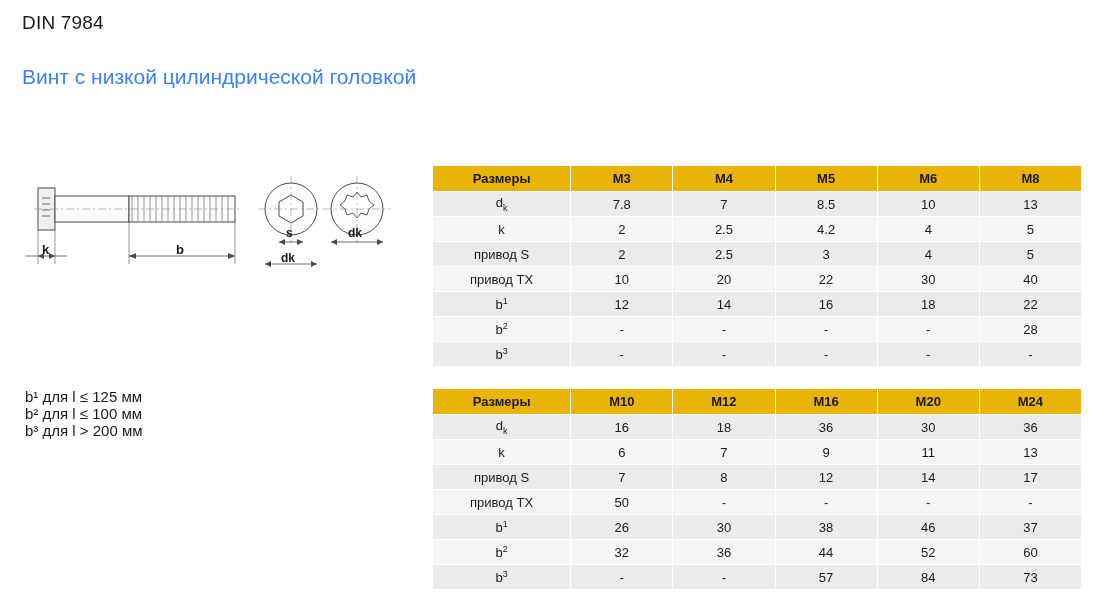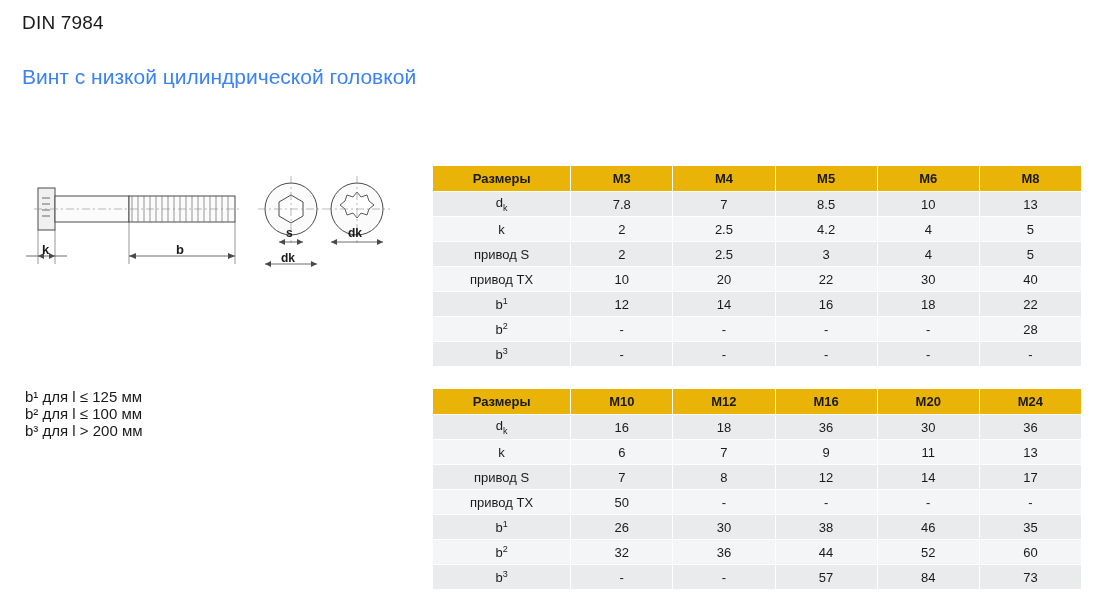--- a/index.html
+++ b/index.html
@@ -334,21 +334,21 @@
         <td>-</td>
         <td>-</td>
         <td>-</td>
       </tr>
       <tr class="odd">
         <td class="rowlabel">b<span class="sup">1</span></td>
         <td>26</td>
         <td>30</td>
         <td>38</td>
         <td>46</td>
-        <td>35</td>
+        <td>37</td>
       </tr>
       <tr class="even">
         <td class="rowlabel">b<span class="sup">2</span></td>
         <td>32</td>
         <td>36</td>
         <td>44</td>
         <td>52</td>
         <td>60</td>
       </tr>
       <tr class="odd">

